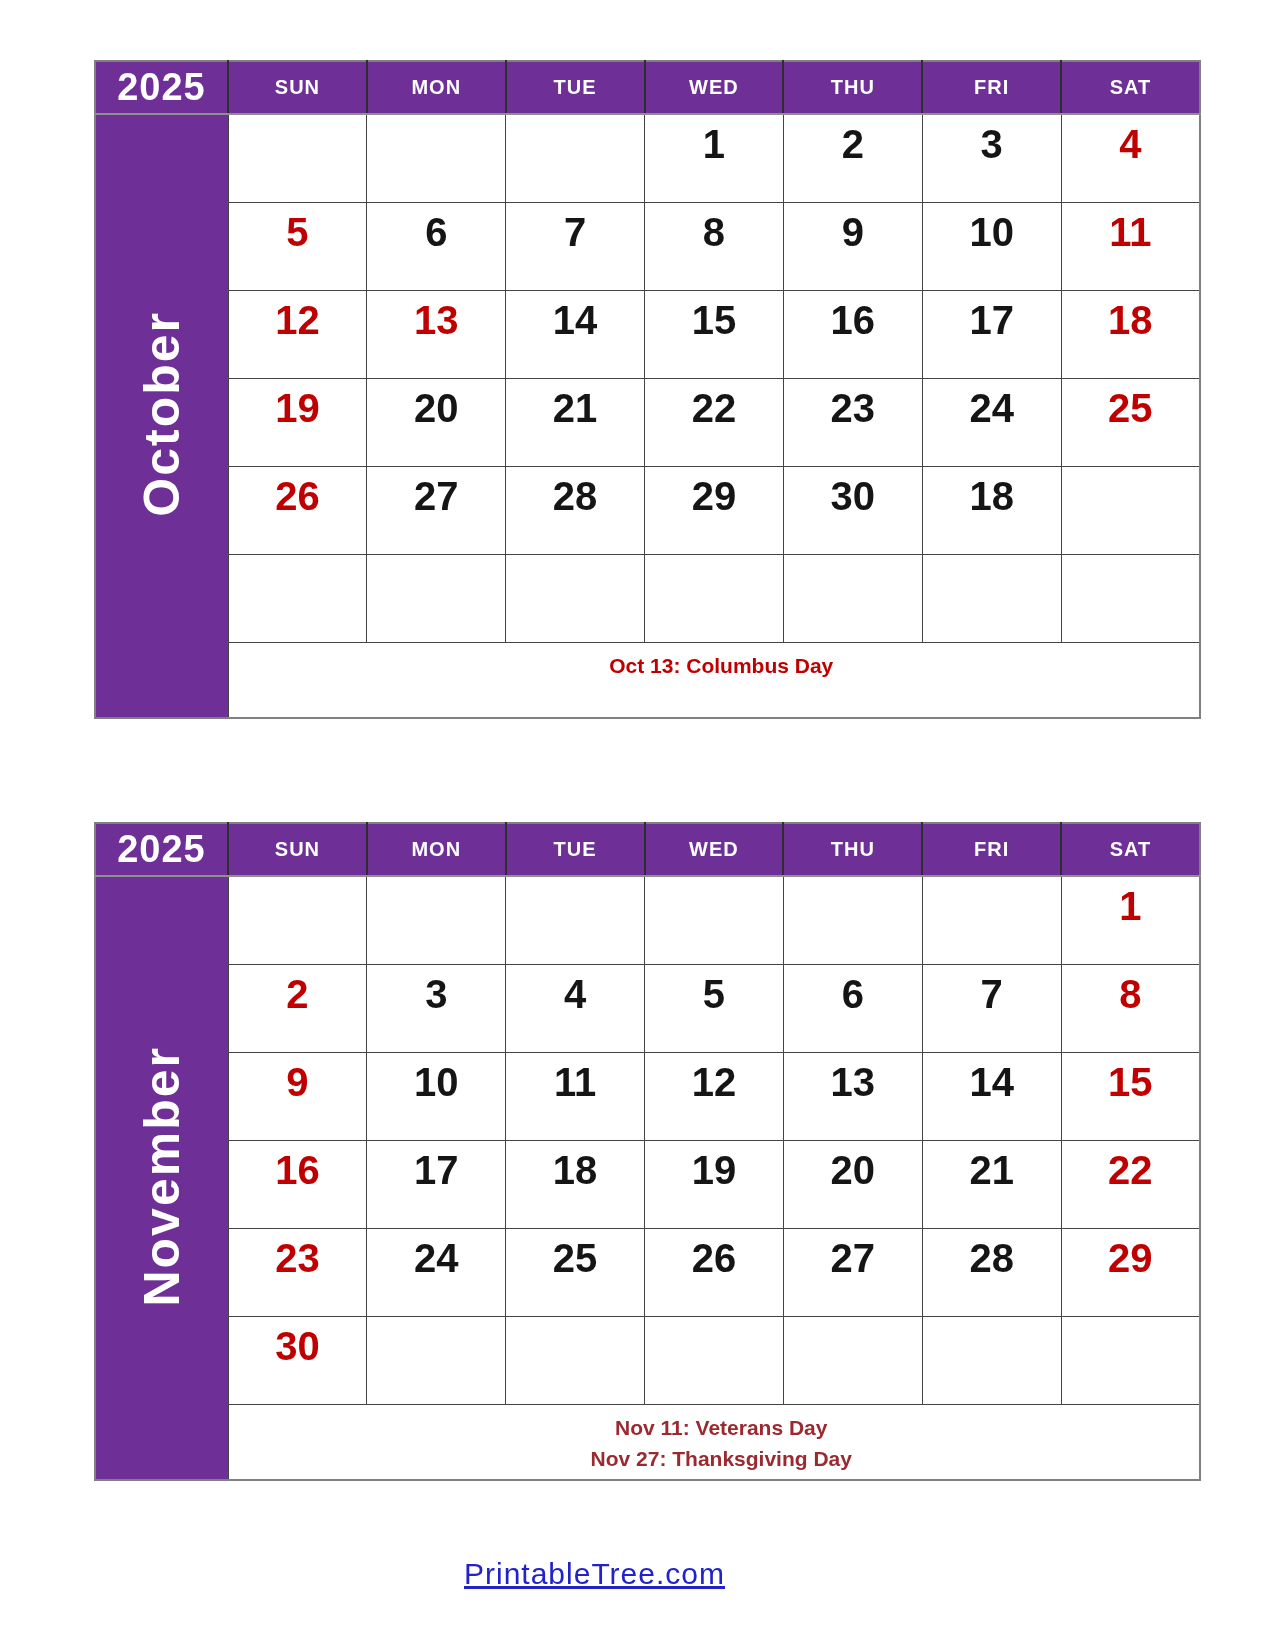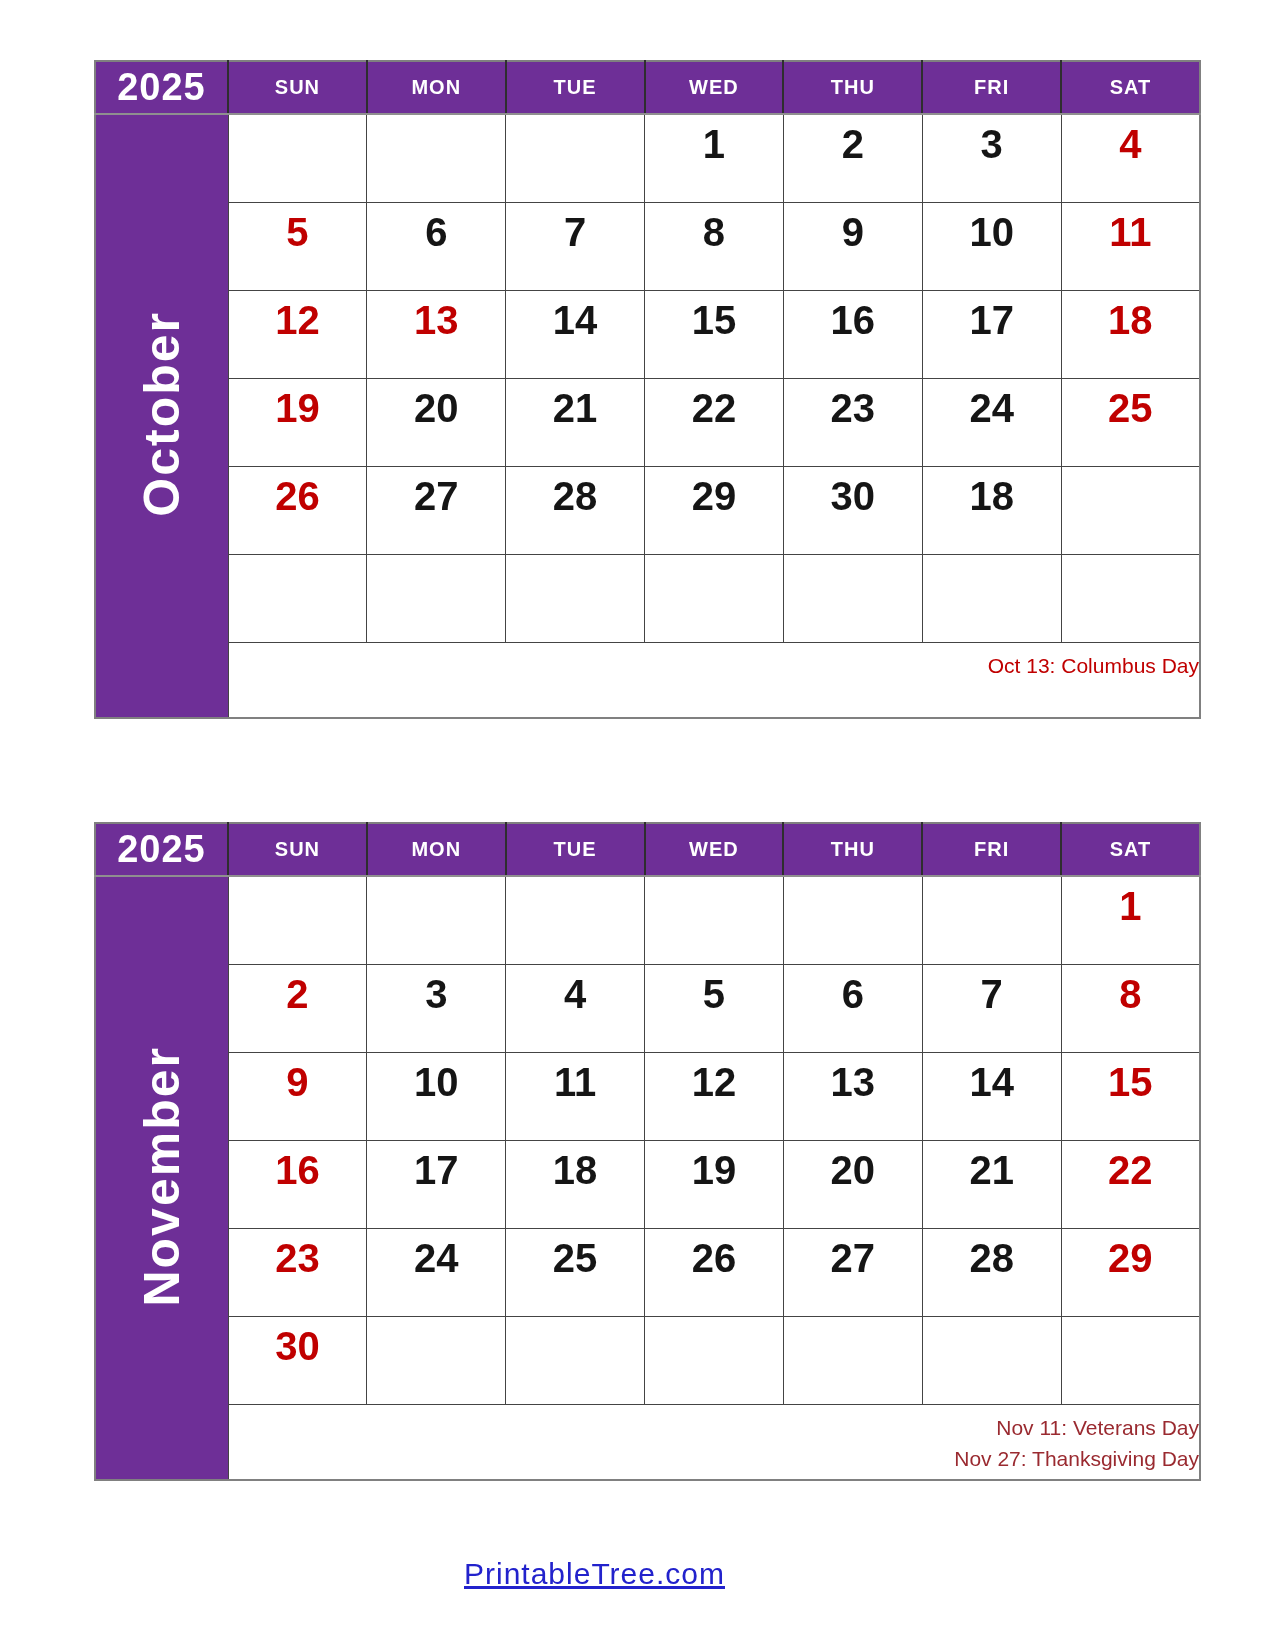--- a/index.html
+++ b/index.html
@@ -81,24 +81,24 @@
     font-size: 50px;
     font-weight: bold;
     letter-spacing: 2px;
     line-height: 1;
   }
 
   tr.holiday-row { height: 76px; }
   td.holiday-cell {
     border-top: 1.5px solid #444444;
     vertical-align: top;
-    text-align: right;
+    text-align: center;
     padding: 7px 0 0 15px;
     font-size: 21px;
-    font-weight: normal;
+    font-weight: bold;
     line-height: 1.5;
     background: #ffffff;
     margin-left: 20px;
   }
 
   .footer {
     margin-top: 76px;
     width: 1169px;
     text-align: center;
   }

